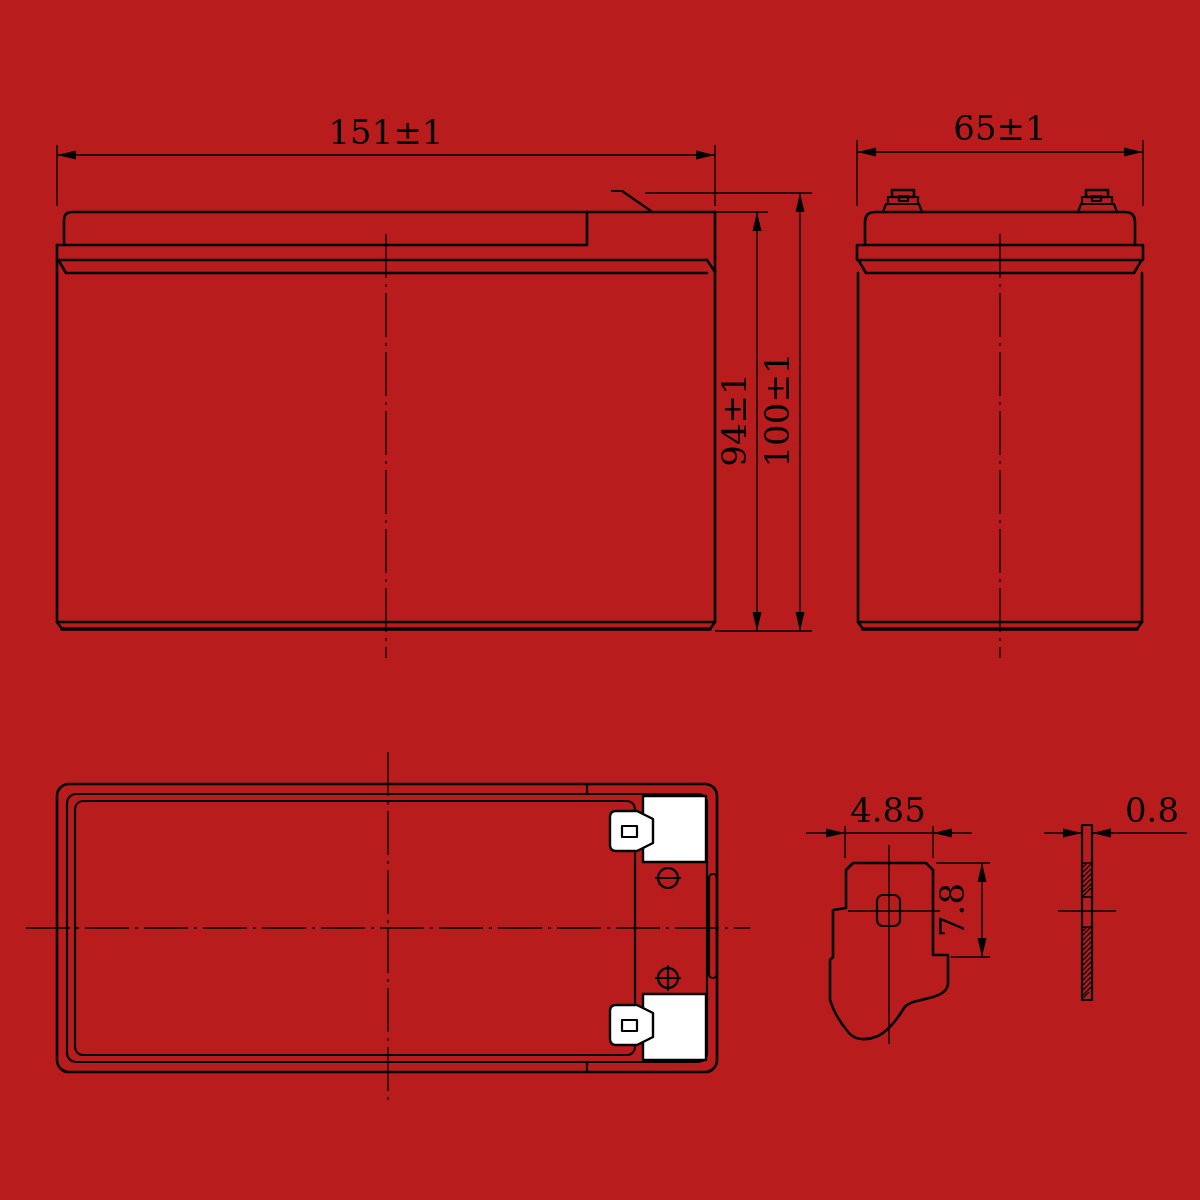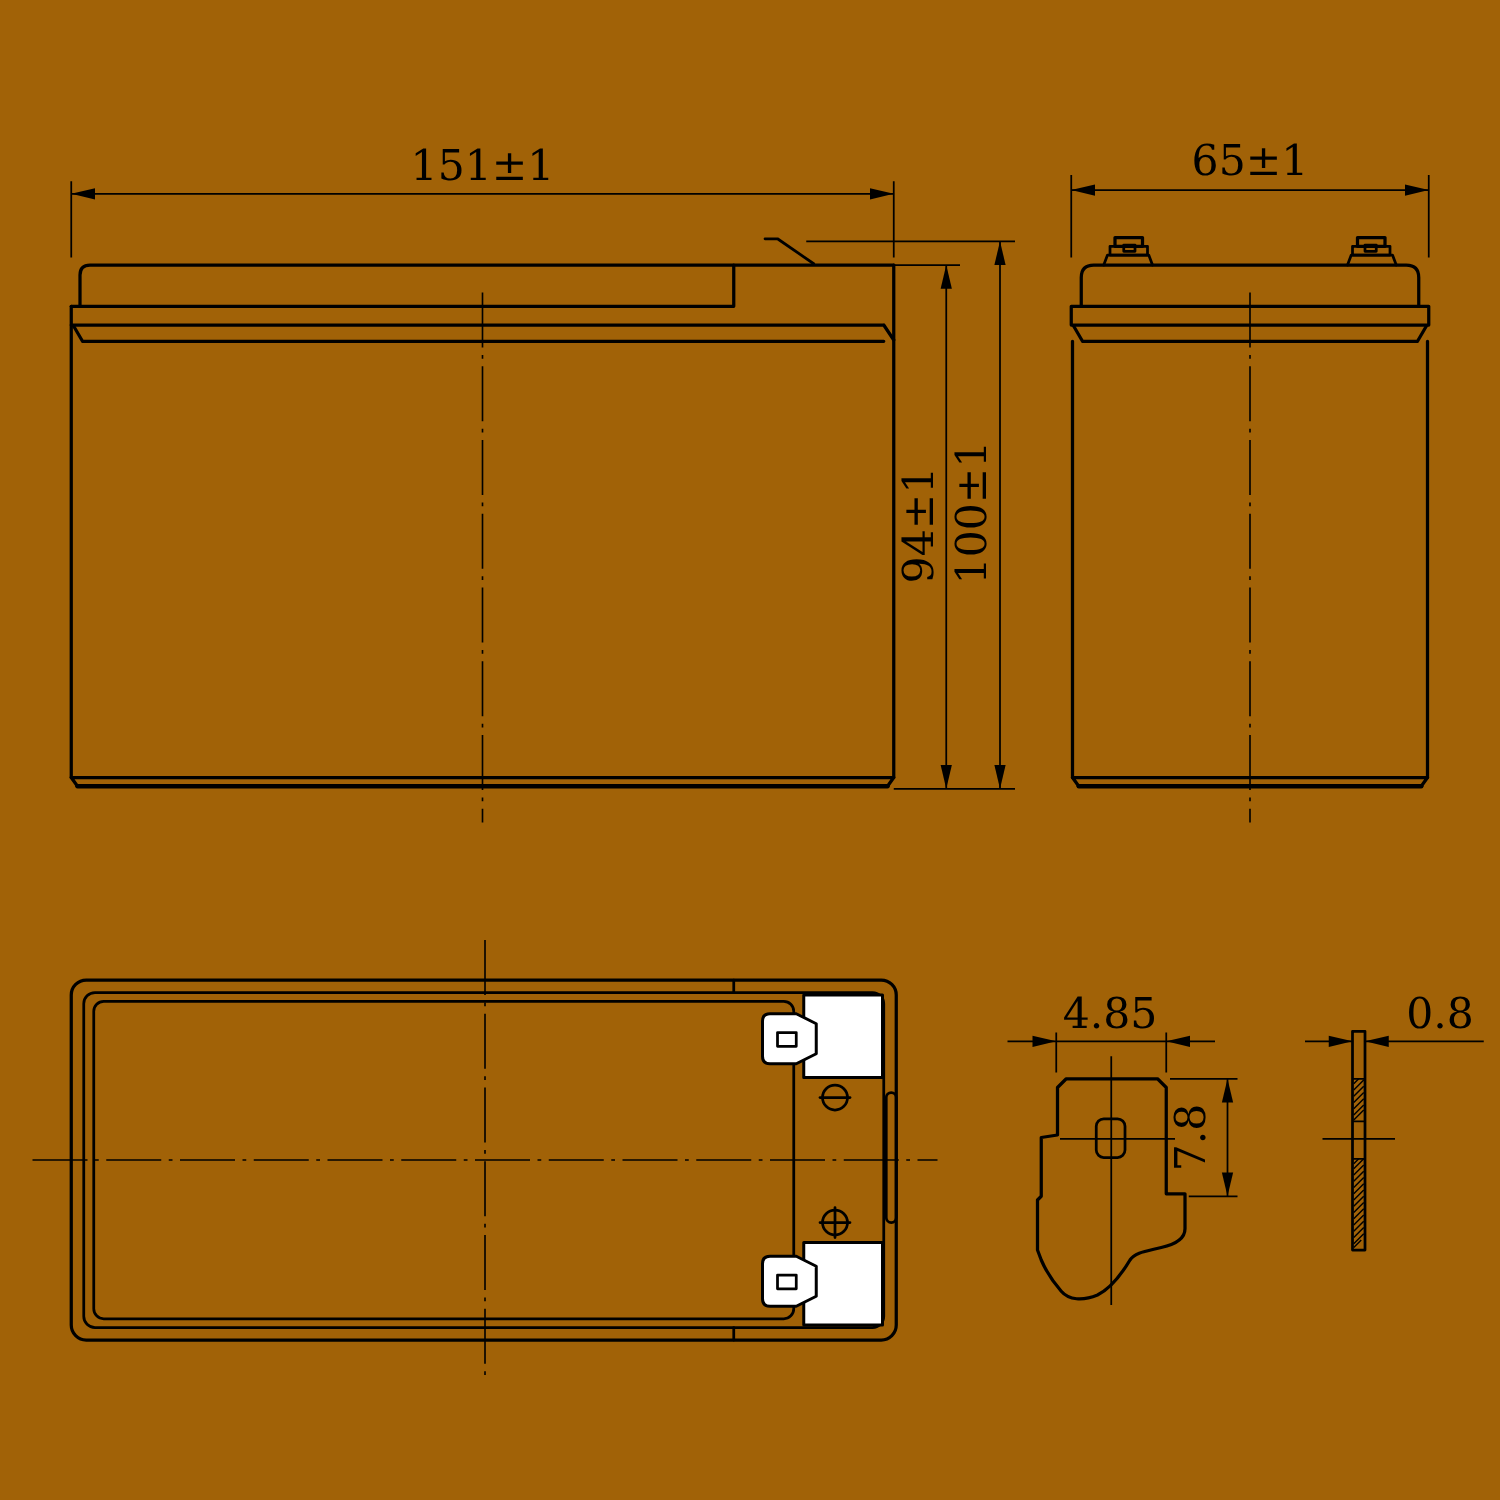--- a/index.html
+++ b/index.html
@@ -1,16 +1,16 @@
 <!DOCTYPE html>
 <html><head>
 <meta charset="utf-8">
 <style>
   html,body{margin:0;padding:0;background:#ffffff;}
-  .sheet{position:relative;width:1200px;height:1200px;background:#a16207;overflow:hidden;}
+  .sheet{position:relative;width:1200px;height:1200px;background:#b91c1c;overflow:hidden;}
   svg{position:absolute;left:0;top:0;}
   .obj{stroke:#000;stroke-width:2.6;fill:none;stroke-linejoin:round;stroke-linecap:round;}
   .obj2{stroke:#000;stroke-width:2.2;fill:none;stroke-linejoin:round;stroke-linecap:round;}
   .heavy{stroke:#000;stroke-width:3.6;fill:none;stroke-linecap:round;}
   .thin{stroke:#000;stroke-width:1.4;fill:none;stroke-linecap:butt;}
   .hatch{stroke:#000;stroke-width:1.2;fill:none;}
   .cl{stroke:#000;stroke-width:1.3;fill:none;stroke-dasharray:44 6 3 6;}
   .arr{fill:#000;stroke:none;}
   .cover{fill:#ffffff;stroke:#000;stroke-width:2.4;stroke-linejoin:round;}
   text.dim{font-family:"DejaVu Serif","Liberation Serif",serif;font-size:34px;fill:#000;}

